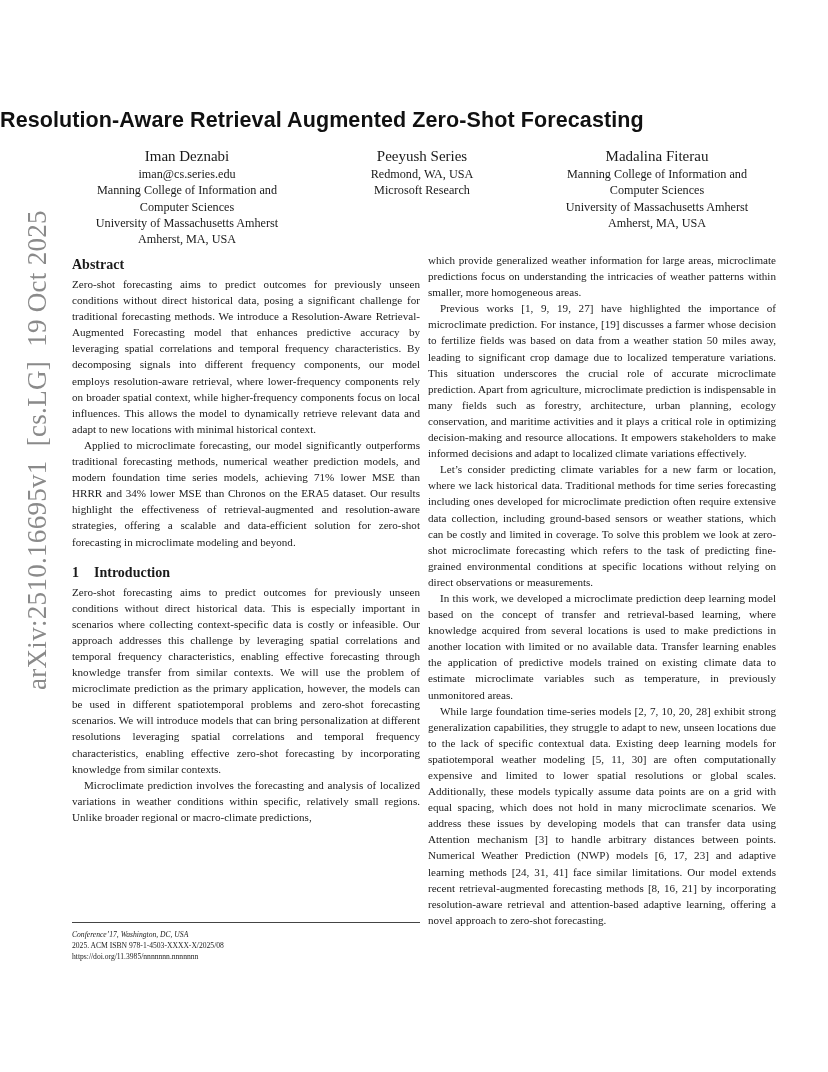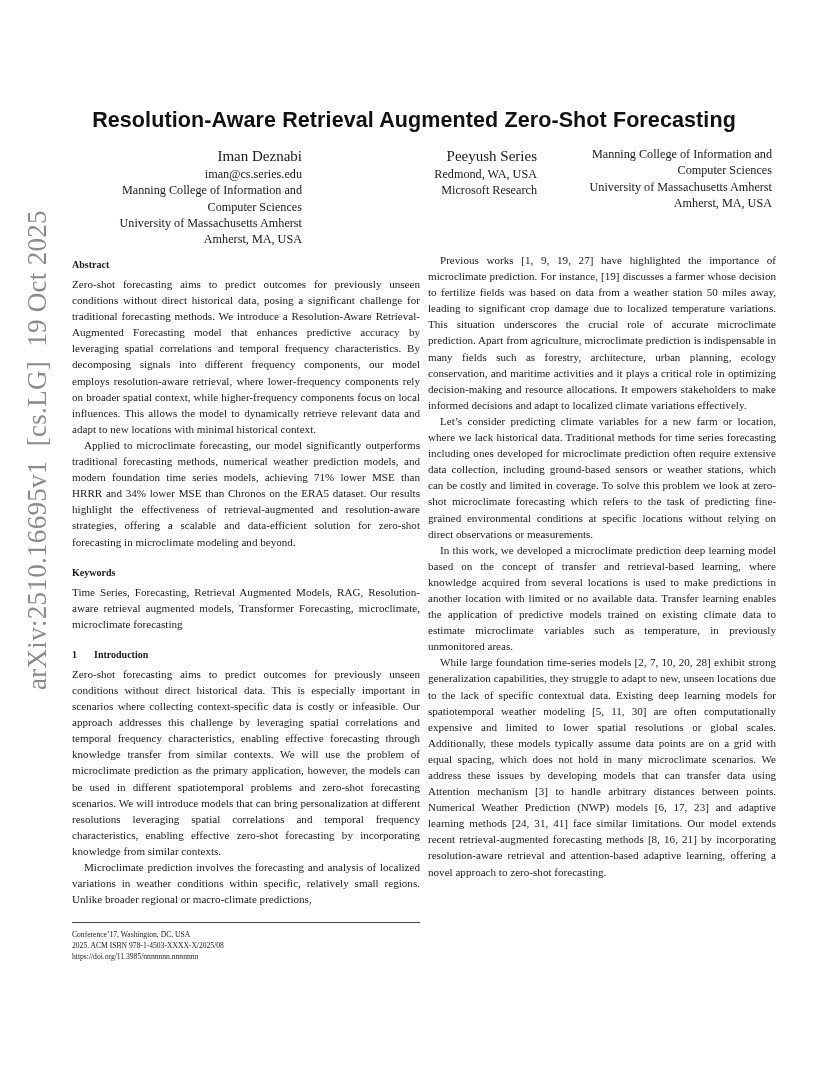--- a/index.html
+++ b/index.html
@@ -1,35 +1,35 @@
 <!DOCTYPE html>
 <html><head>
 <meta charset="utf-8">
 <style>
   html, body { margin: 0; padding: 0; background: #ffffff; }
   body { width: 828px; height: 1072px; position: relative; overflow: hidden; color: #1a1a1a;
          font-family: "Liberation Serif", "DejaVu Serif", serif; }
   .arxiv-stamp { position: absolute; left: 22px; top: 690px; transform-origin: 0 0; transform: rotate(-90deg);
                  font-size: 27px; color: #8a8a8a; white-space: pre; letter-spacing: 0.3px; }
-  .title { position: absolute; top: 108px; left: 0; width: 828px; text-align: center;
+  .title { position: absolute; top: 108px; left: 0; width: 828px; text-align: left;
            font-family: "Liberation Sans", "DejaVu Sans", sans-serif; font-weight: bold; font-size: 21.5px; color: #111; letter-spacing: 0.1px; }
   .authors { position: absolute; top: 146px; left: 72px; width: 700px; display: flex; justify-content: space-between; }
-  .author { text-align: right; font-size: 12.2px; line-height: 16.3px; width: 230px; }
+  .author { text-align: center; font-size: 12.2px; line-height: 16.3px; width: 230px; }
   .author .name { font-size: 15px; line-height: 20px; }
   .col { position: absolute; top: 256px; width: 348px; font-size: 11.1px; line-height: 16.1px; text-align: justify; hyphens: none; }
   .col.left { left: 72px; }
   .col.right { left: 428px; top: 252px; }
-  h2 { font-family: "Liberation Serif", serif; font-weight: bold; font-size: 10px; margin: 0 0 3px 0; line-height: 17px; }
+  h2 { font-family: "Liberation Serif", serif; font-weight: bold; font-size: 14px; margin: 0 0 3px 0; line-height: 17px; }
   h2 .num { display: inline-block; width: 22px; }
   p { margin: 0; }
   p.indent { text-indent: 12px; }
   .section { margin-bottom: 14px; }
   .footnote { position: absolute; left: 72px; top: 922px; width: 348px; font-size: 7.6px; line-height: 11px; }
   .footnote .rule { border-top: 0.8px solid #444; margin-bottom: 6px; }
-  .footnote .conf { }
+  .footnote .conf { font-style: italic; }
 </style>
 </head>
 <body>
 
 <div class="arxiv-stamp">arXiv:2510.16695v1  [cs.LG]  19 Oct 2025</div>
 
 <div class="title">Resolution-Aware Retrieval Augmented Zero-Shot Forecasting</div>
 
 <div class="authors">
   <div class="author">
@@ -39,49 +39,47 @@
     <div>Computer Sciences</div>
     <div>University of Massachusetts Amherst</div>
     <div>Amherst, MA, USA</div>
   </div>
   <div class="author">
     <div class="name">Peeyush Series</div>
     <div>Redmond, WA, USA</div>
     <div>Microsoft Research</div>
   </div>
   <div class="author">
+    <div class="name">Madalina Fiterau</div>
     <div>Manning College of Information and</div>
     <div>Computer Sciences</div>
     <div>University of Massachusetts Amherst</div>
     <div>Amherst, MA, USA</div>
   </div>
 </div>
 
 <div class="col left">
   <div class="section">
     <h2>Abstract</h2>
     <p>Zero-shot forecasting aims to predict outcomes for previously unseen conditions without direct historical data, posing a significant challenge for traditional forecasting methods. We introduce a Resolution-Aware Retrieval-Augmented Forecasting model that enhances predictive accuracy by leveraging spatial correlations and temporal frequency characteristics. By decomposing signals into different frequency components, our model employs resolution-aware retrieval, where lower-frequency components rely on broader spatial context, while higher-frequency components focus on local influences. This allows the model to dynamically retrieve relevant data and adapt to new locations with minimal historical context.</p>
     <p class="indent">Applied to microclimate forecasting, our model significantly outperforms traditional forecasting methods, numerical weather prediction models, and modern foundation time series models, achieving 71% lower MSE than HRRR and 34% lower MSE than Chronos on the ERA5 dataset. Our results highlight the effectiveness of retrieval-augmented and resolution-aware strategies, offering a scalable and data-efficient solution for zero-shot forecasting in microclimate modeling and beyond.</p>
-  </div>
-  <div class="section">
-    <h2>Keywords</h2>
-    <p>Time Series, Forecasting, Retrieval Augmented Models, RAG, Resolution-aware retrieval augmented models, Transformer Forecasting, microclimate, microclimate forecasting</p>
   </div>
   <div class="section">
     <h2><span class="num">1</span><span>Introduction</span></h2>
     <p>Zero-shot forecasting aims to predict outcomes for previously unseen conditions without direct historical data. This is especially important in scenarios where collecting context-specific data is costly or infeasible. Our approach addresses this challenge by leveraging spatial correlations and temporal frequency characteristics, enabling effective forecasting through knowledge transfer from similar contexts. We will use the problem of microclimate prediction as the primary application, however, the models can be used in different spatiotemporal problems and zero-shot forecasting scenarios. We will introduce models that can bring personalization at different resolutions leveraging spatial correlations and temporal frequency characteristics, enabling effective zero-shot forecasting by incorporating knowledge from similar contexts.</p>
     <p class="indent">Microclimate prediction involves the forecasting and analysis of localized variations in weather conditions within specific, relatively small regions. Unlike broader regional or macro-climate predictions,</p>
   </div>
 </div>
 
 <div class="footnote">
   <div class="rule"></div>
   <div class="conf">Conference’17, Washington, DC, USA</div>
   <div>2025. ACM ISBN 978-1-4503-XXXX-X/2025/08</div>
   <div>https://doi.org/11.3985/nnnnnnn.nnnnnnn</div>
 </div>
 
 <div class="col right">
+  <p>which provide generalized weather information for large areas, microclimate predictions focus on understanding the intricacies of weather patterns within smaller, more homogeneous areas.</p>
   <p class="indent">Previous works [1, 9, 19, 27] have highlighted the importance of microclimate prediction. For instance, [19] discusses a farmer whose decision to fertilize fields was based on data from a weather station 50 miles away, leading to significant crop damage due to localized temperature variations. This situation underscores the crucial role of accurate microclimate prediction. Apart from agriculture, microclimate prediction is indispensable in many fields such as forestry, architecture, urban planning, ecology conservation, and maritime activities and it plays a critical role in optimizing decision-making and resource allocations. It empowers stakeholders to make informed decisions and adapt to localized climate variations effectively.</p>
   <p class="indent">Let’s consider predicting climate variables for a new farm or location, where we lack historical data. Traditional methods for time series forecasting including ones developed for microclimate prediction often require extensive data collection, including ground-based sensors or weather stations, which can be costly and limited in coverage. To solve this problem we look at zero-shot microclimate forecasting which refers to the task of predicting fine-grained environmental conditions at specific locations without relying on direct observations or measurements.</p>
   <p class="indent">In this work, we developed a microclimate prediction deep learning model based on the concept of transfer and retrieval-based learning, where knowledge acquired from several locations is used to make predictions in another location with limited or no available data. Transfer learning enables the application of predictive models trained on existing climate data to estimate microclimate variables such as temperature, in previously unmonitored areas.</p>
   <p class="indent">While large foundation time-series models [2, 7, 10, 20, 28] exhibit strong generalization capabilities, they struggle to adapt to new, unseen locations due to the lack of specific contextual data. Existing deep learning models for spatiotemporal weather modeling [5, 11, 30] are often computationally expensive and limited to lower spatial resolutions or global scales. Additionally, these models typically assume data points are on a grid with equal spacing, which does not hold in many microclimate scenarios. We address these issues by developing models that can transfer data using Attention mechanism [3] to handle arbitrary distances between points. Numerical Weather Prediction (NWP) models [6, 17, 23] and adaptive learning methods [24, 31, 41] face similar limitations. Our model extends recent retrieval-augmented forecasting methods [8, 16, 21] by incorporating resolution-aware retrieval and attention-based adaptive learning, offering a novel approach to zero-shot forecasting.</p>
 </div>
 
 </body></html>

